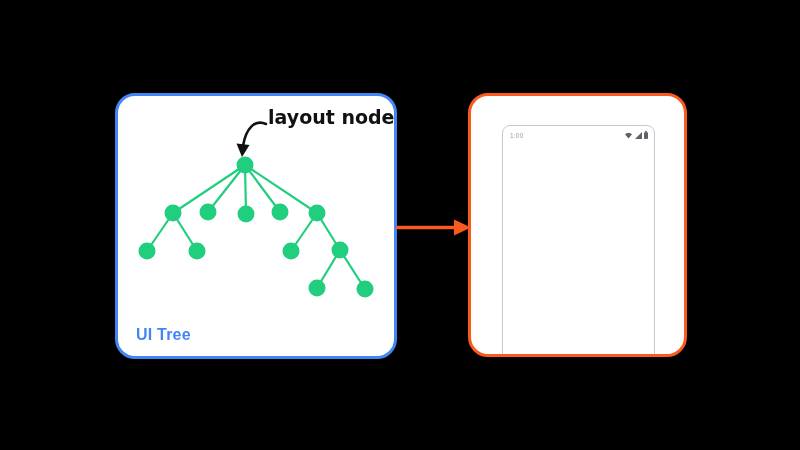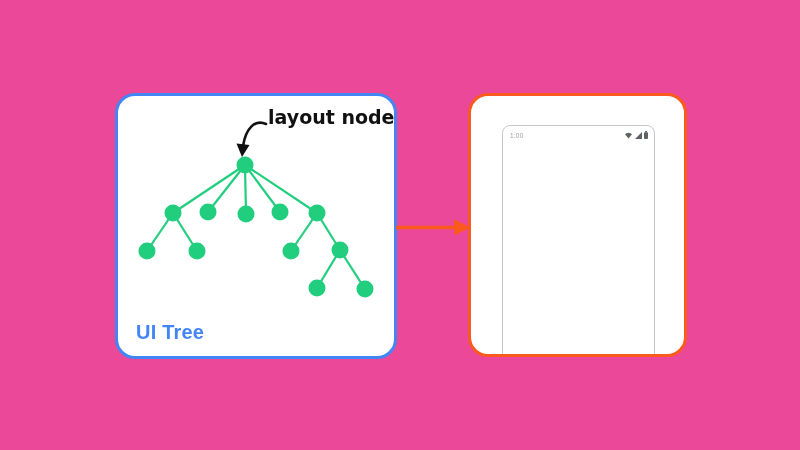--- a/index.html
+++ b/index.html
@@ -1,38 +1,38 @@
 <!DOCTYPE html>
 <html style="--blue: #4285F4; --orange: #FA5A1E; --green: #21CE7E; --ink: #111111; --phone_border: #C7C8CB; --status_text: #9AA0A6; --status_icon: #5F6368;"><head>
 <meta charset="utf-8">
 <style>
   html,body{margin:0;padding:0;background:#ffffff;}
   .canvas{
-    position:relative;width:800px;height:450px;background:#ec4899;overflow:hidden;
+    position:relative;width:800px;height:450px;background:#000000;overflow:hidden;
     font-family:"Liberation Sans",sans-serif;
   }
   
   .ui-tree-box{
     position:absolute;left:115px;top:93px;width:282px;height:266px;
     border:3px solid var(--blue);border-radius:20px;background:#ffffff;box-sizing:border-box;
   }
   .tree-svg{position:absolute;left:0;top:0;width:276px;height:260px;}
   .tree-edge{stroke:var(--green);stroke-width:2.2;}
   .tree-node{fill:var(--green);}
   .annotation-label{
     position:absolute;left:150px;top:10px;
     font-family:"DejaVu Sans",sans-serif;font-weight:700;font-size:19px;line-height:22px;
     color:var(--ink);white-space:nowrap;letter-spacing:0px;
   }
   .annotation-arrow{position:absolute;left:108px;top:14px;width:50px;height:52px;overflow:visible;}
   .annotation-arrow path{stroke:var(--ink);stroke-width:2.6;fill:none;stroke-linecap:round;}
   .annotation-arrow polygon{fill:var(--ink);}
   .panel-label{
     position:absolute;left:18px;bottom:12px;
-    font-size:20px;font-weight:700;color:var(--blue);letter-spacing:.2px;
+    font-size:16px;font-weight:700;color:var(--blue);letter-spacing:.2px;
   }
   
   .flow-arrow{position:absolute;left:395px;top:216px;width:78px;height:23px;}
   .flow-arrow line{stroke:var(--orange);stroke-width:3.4;}
   .flow-arrow polygon{fill:var(--orange);}
   
   .device-box{
     position:absolute;left:468px;top:93px;width:219px;height:264px;
     border:3.5px solid var(--orange);border-radius:20px;background:#ffffff;
     box-sizing:border-box;overflow:hidden;

